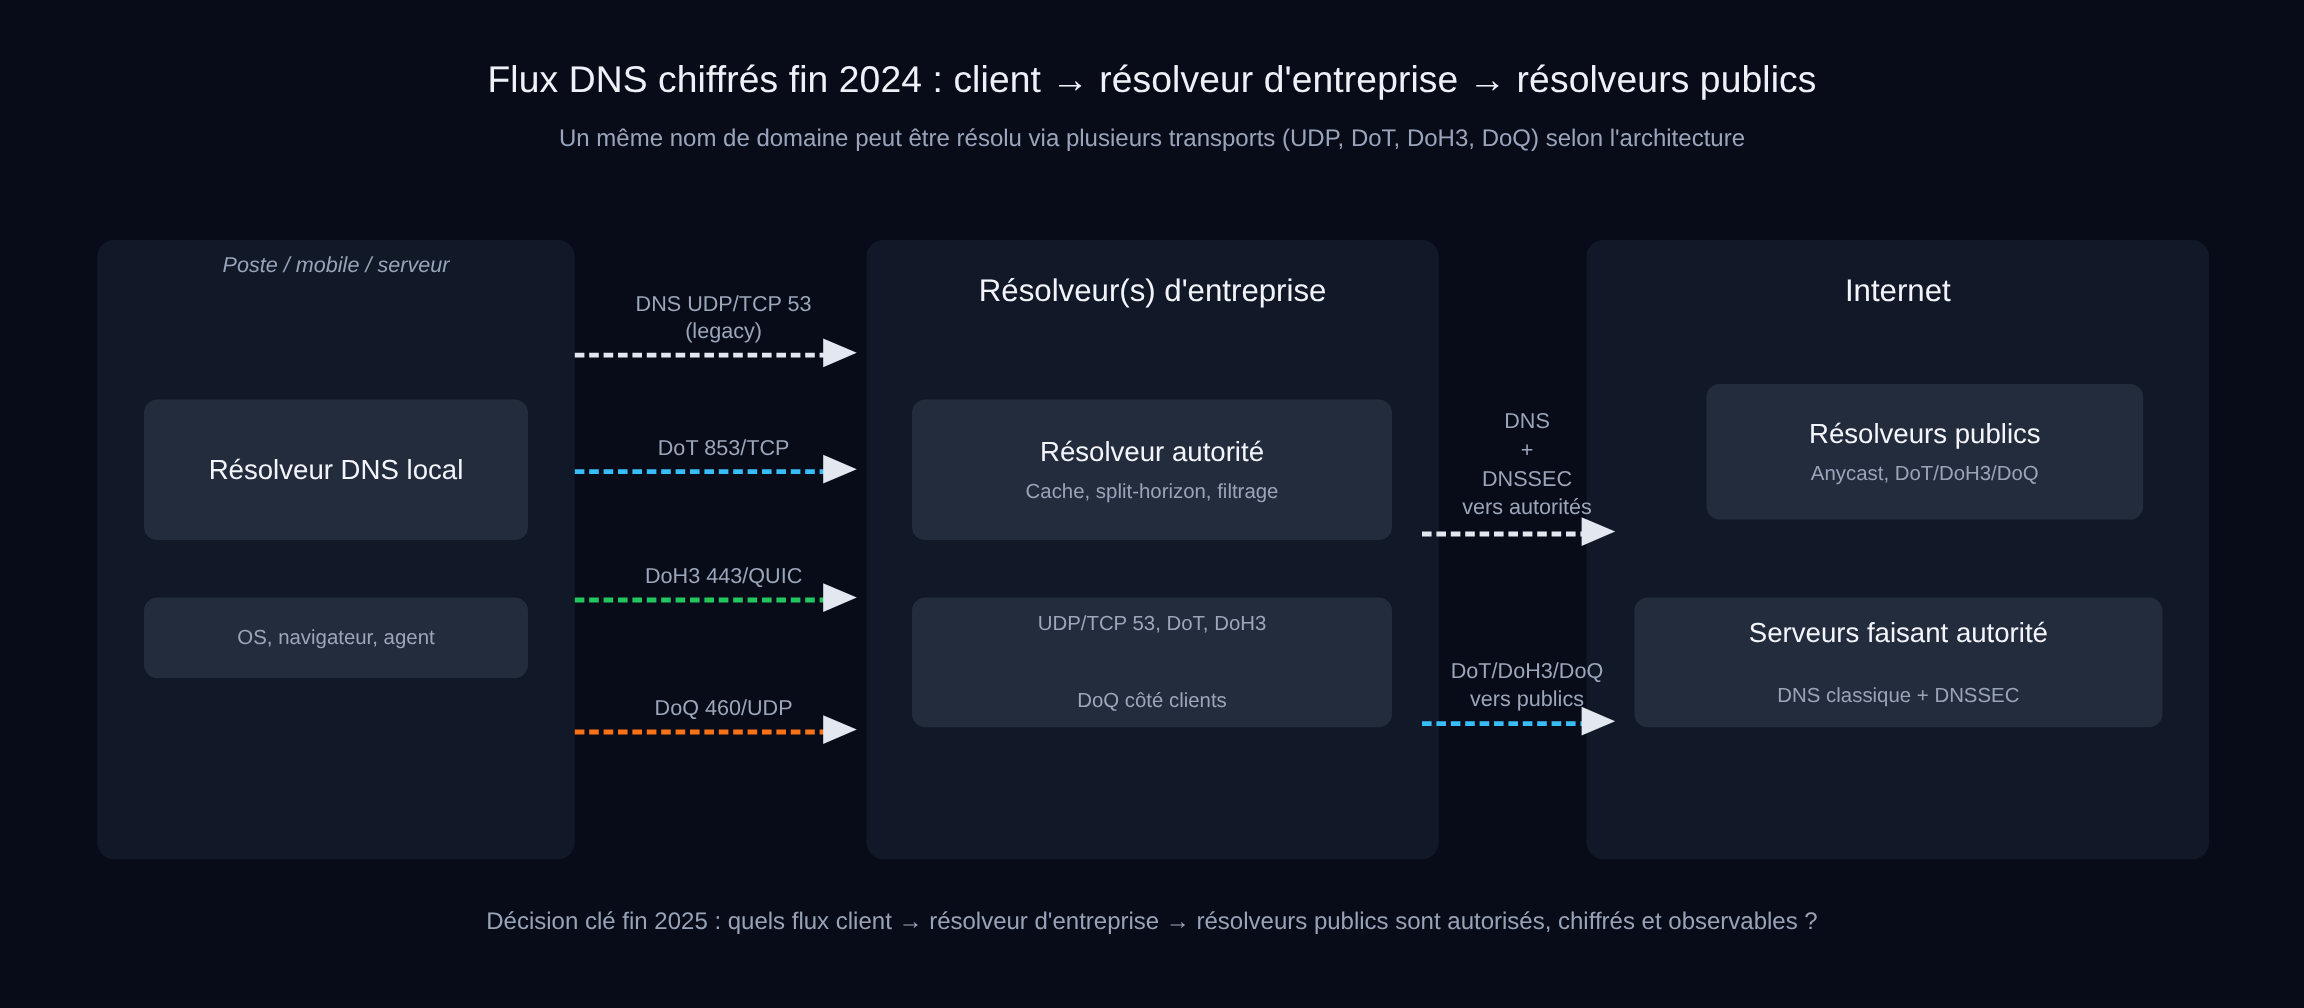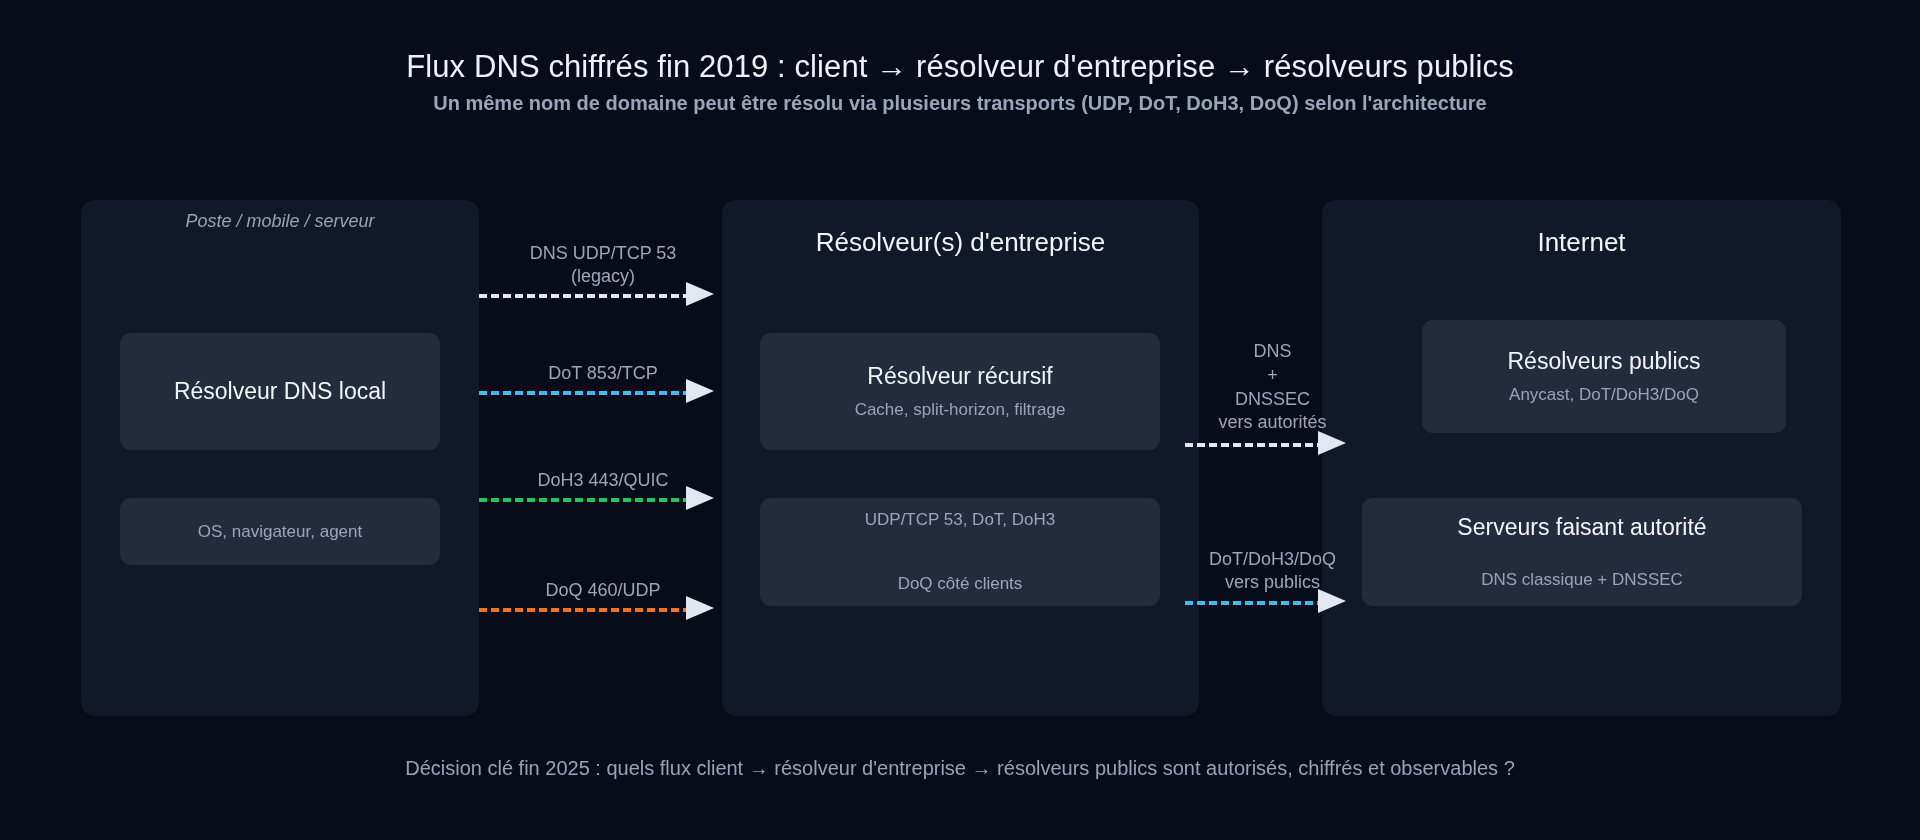--- a/index.html
+++ b/index.html
@@ -29,23 +29,23 @@
     text-align: center;
   }
   .title {
     font-size: 31px;
     font-weight: 400;
     color: #eef1f7;
     letter-spacing: 0.1px;
     line-height: 1.25;
   }
   .subtitle {
-    margin-top: 3px;
+    margin-top: 16px;
     font-size: 20px;
-    font-weight: 700;
+    font-weight: 400;
     color: #9aa5bb;
     line-height: 1.3;
   }
 
   
   .col {
     position: absolute;
     top: 200px;
     height: 516px;
     background: #111827;
@@ -232,21 +232,21 @@
     color: #98a3b8;
     line-height: 1.3;
   }
 </style>
 </head>
 <body>
 
 <div id="root">
 
   <div class="header">
-    <div class="title">Flux DNS chiffrés fin 2019 : client → résolveur d'entreprise → résolveurs publics</div>
+    <div class="title">Flux DNS chiffrés fin 2024 : client → résolveur d'entreprise → résolveurs publics</div>
     <div class="subtitle">Un même nom de domaine peut être résolu via plusieurs transports (UDP, DoT, DoH3, DoQ) selon l'architecture</div>
   </div>
 
   <div class="col" id="col-client">
     <div class="col-sub">Poste / mobile / serveur</div>
   </div>
 
   <div class="card" id="card-os-agent">
     <div class="card-plain">OS, navigateur, agent</div>
   </div>
@@ -254,21 +254,21 @@
   <div class="card" id="card-local-resolver">
     <div class="card-title">Résolveur DNS local</div>
   </div>
 
 
   <div class="col" id="col-enterprise">
     <div class="col-title">Résolveur(s) d'entreprise</div>
   </div>
 
   <div class="card" id="card-recursive">
-    <div class="card-title">Résolveur récursif</div>
+    <div class="card-title">Résolveur autorité</div>
     <div class="card-sub">Cache, split-horizon, filtrage</div>
   </div>
 
   <div class="card" id="card-client-side">
     <div class="card-plain">UDP/TCP 53, DoT, DoH3</div>
     <div class="card-plain">DoQ côté clients</div>
   </div>
 
   <div class="col" id="col-internet">
     <div class="col-title">Internet</div>

